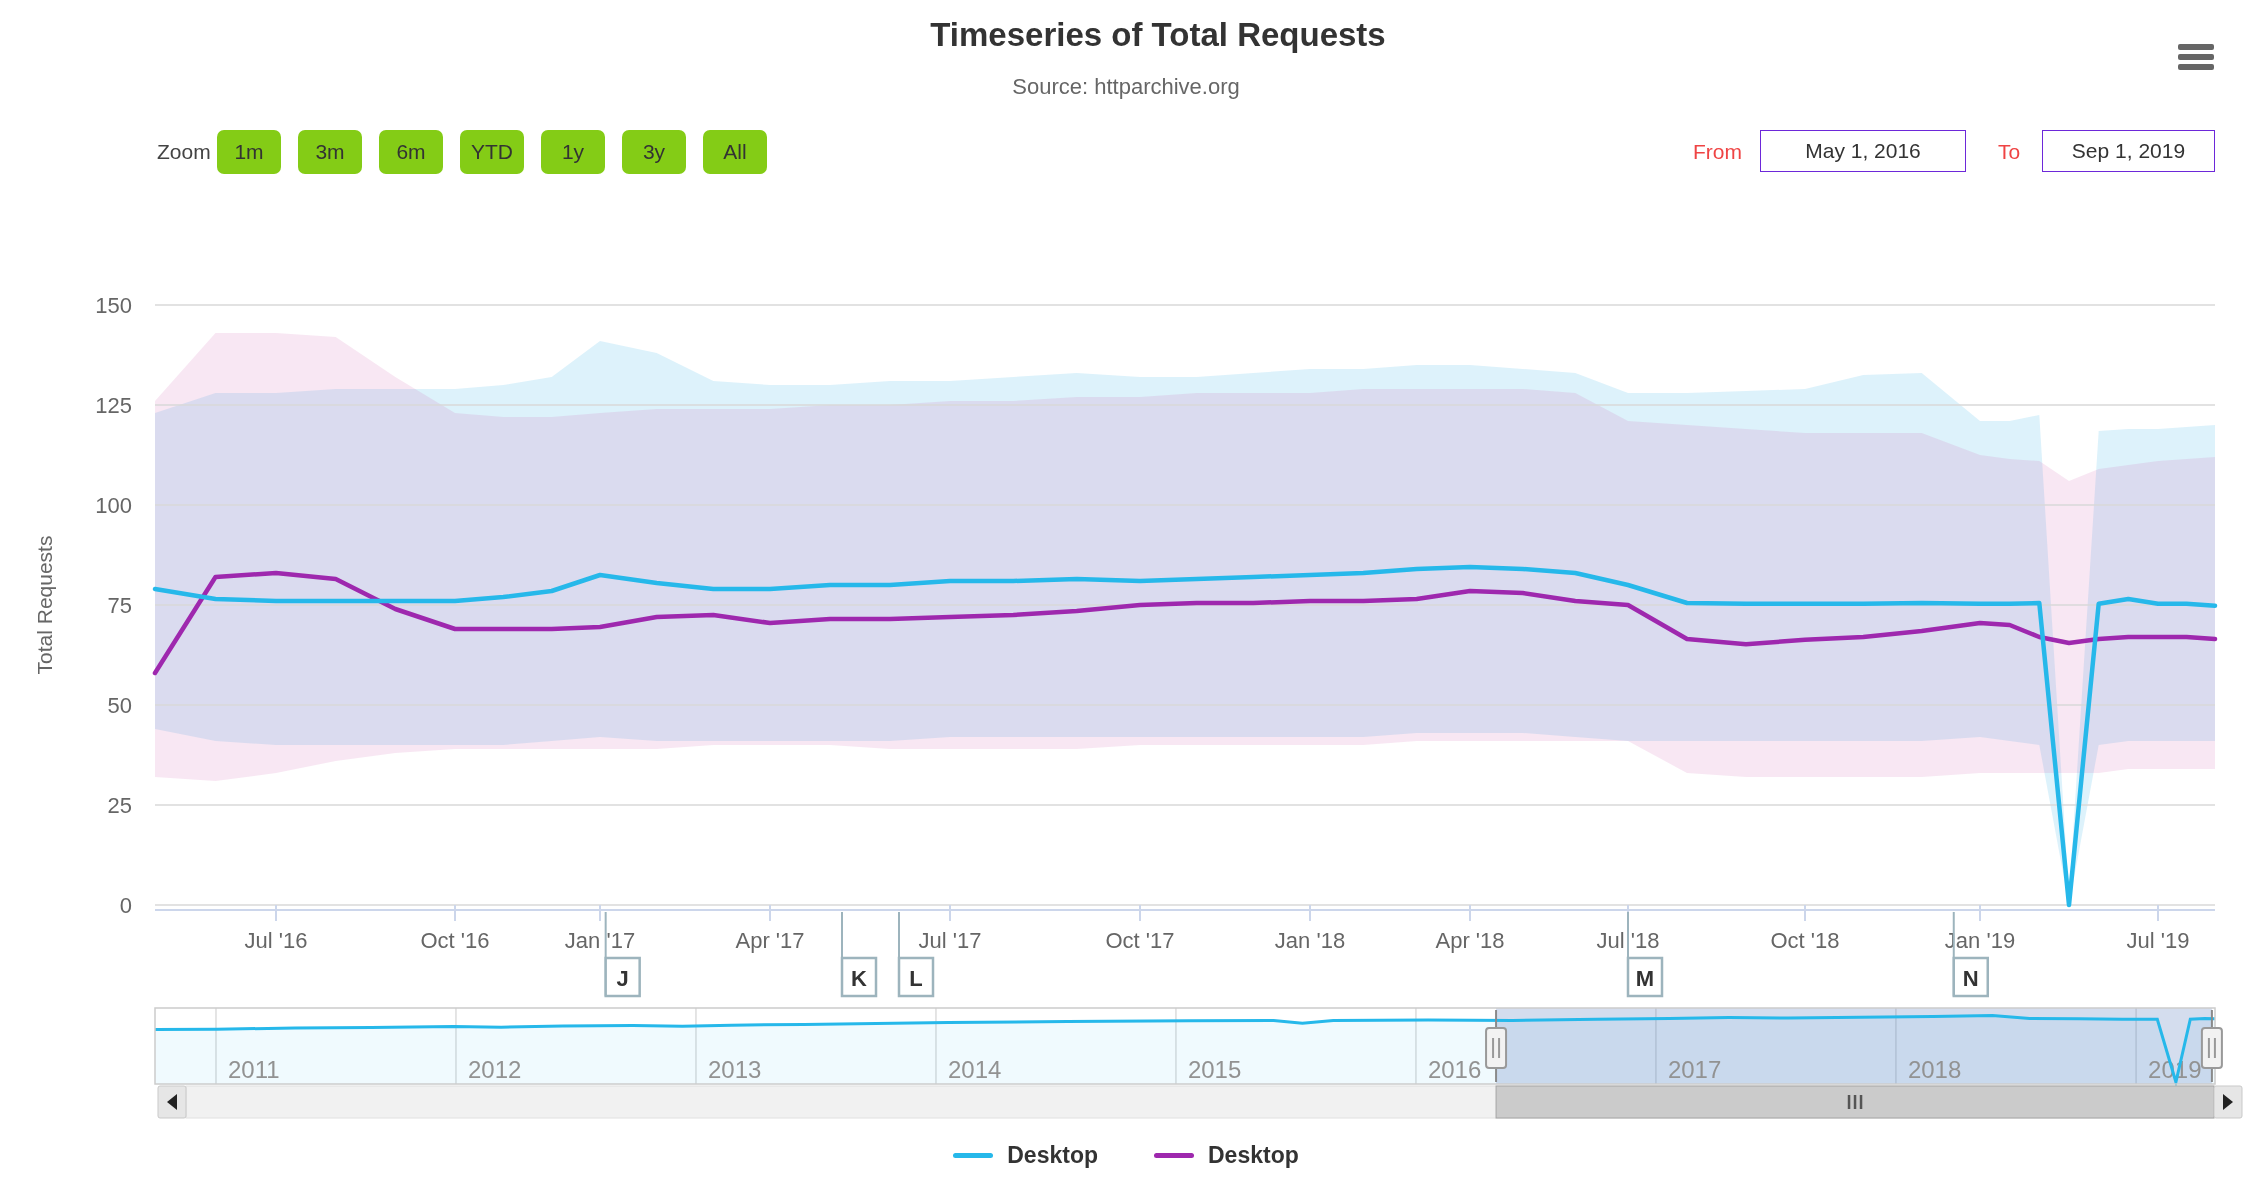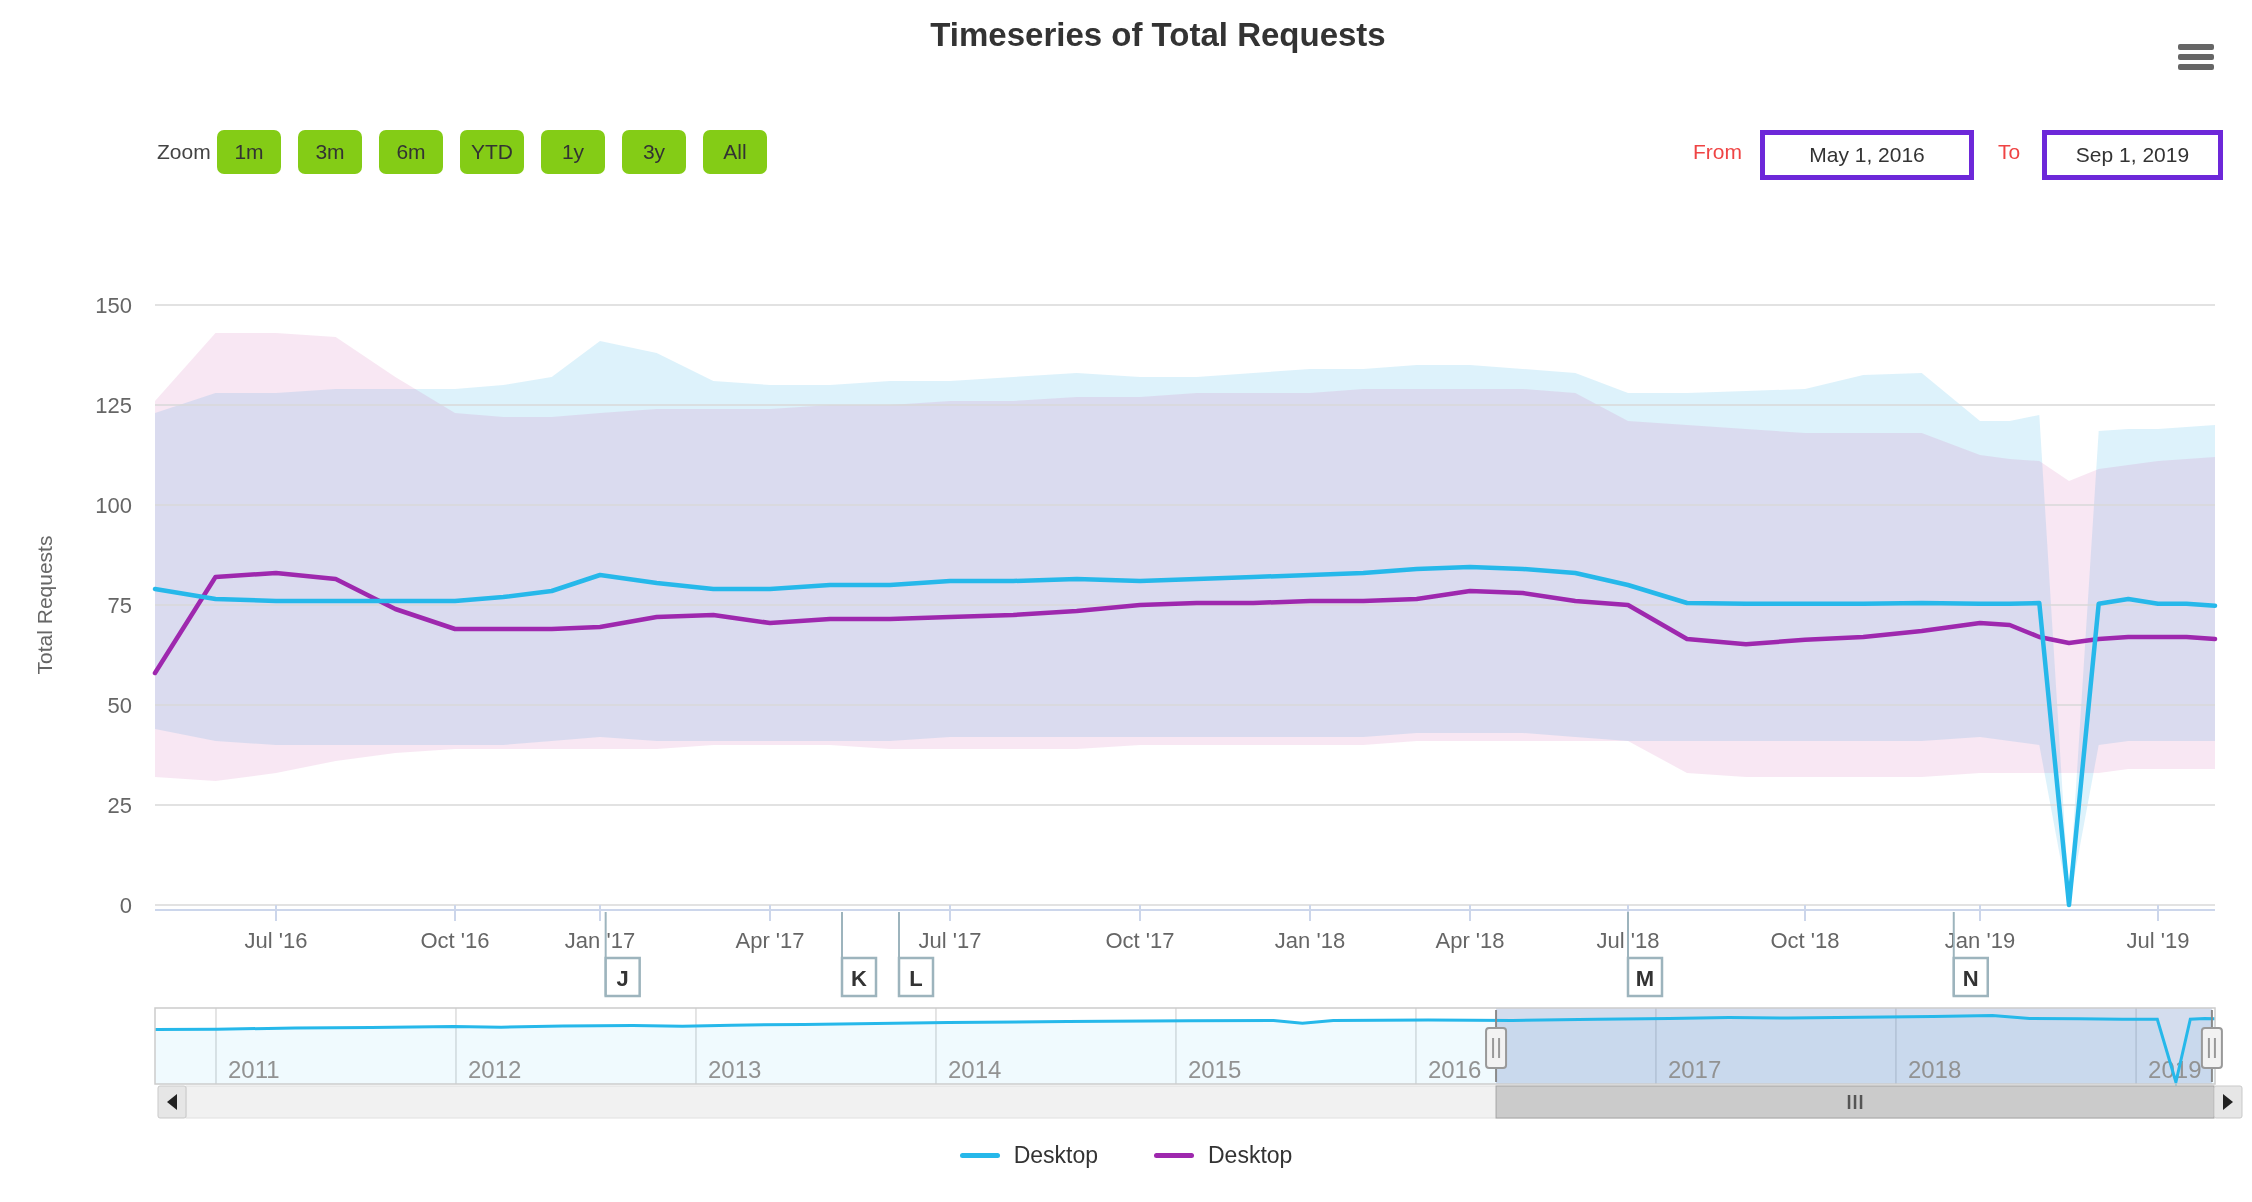--- a/index.html
+++ b/index.html
@@ -10,38 +10,39 @@
   .subtitle{position:absolute;top:74px;left:0;width:100%;text-align:center;
          font-size:22px;color:#666;}
   .menu-btn{position:absolute;top:44px;right:36px;width:38px;height:28px;cursor:pointer;}
   .menu-btn div{width:36px;height:6px;background:#666;border-radius:2px;margin-bottom:4px;}
   .range-row{position:absolute;top:130px;left:0;width:100%;height:44px;}
   .zoom-label{position:absolute;left:157px;top:0;line-height:44px;font-size:21px;color:#444;}
   .rs-buttons{position:absolute;left:217px;top:0;height:44px;display:flex;gap:17px;}
   .rs-btn{min-width:44px;height:44px;padding:0 10px;background:#84cc16;border-radius:7px;
           display:flex;align-items:center;justify-content:center;font-size:21px;color:#333;cursor:pointer;}
   .fromto-label{position:absolute;top:0;line-height:44px;font-size:21px;color:#ef4444;}
-  .date-input{position:absolute;top:0;height:40px;border:5px solid #6d28d9;background:#fff;
+  .date-input{position:absolute;top:0;height:40px;border:1px solid #6d28d9;background:#fff;
           font-family:"Liberation Sans",sans-serif;font-size:21px;color:#333;text-align:center;padding:0;}
   svg text{font-family:"Liberation Sans",sans-serif;}
   .ylab,.xlab{font-size:22px;fill:#666;}
   .ytitle{font-size:21px;fill:#666;}
   .flagtext{font-size:22px;font-weight:bold;fill:#333;}
   .yearlab{font-size:24px;fill:#929292;}
   .legend{position:absolute;top:1142px;left:0;width:100%;display:flex;
           justify-content:center;align-items:center;gap:56px;}
   .legend-item{display:flex;align-items:center;gap:14px;cursor:pointer;}
   .legend-swatch{width:40px;height:5px;border-radius:2.5px;}
-  .legend-label{font-size:23px;font-weight:normal;color:#333;}
+  .legend-label{font-size:23px;font-weight:bold;color:#333;}
 </style>
 </head>
 <body>
 
 <div id="chart">
   <div class="title">Timeseries of Total Requests</div>
+  <div class="subtitle">Source: httparchive.org</div>
   <div class="menu-btn">
     <div></div>
       <div></div>
       <div></div>
   </div>
 
   <div class="range-row">
     <div class="zoom-label">Zoom</div>
     <div class="rs-buttons" id="rs-buttons">
         <div class="rs-btn">1m</div>

